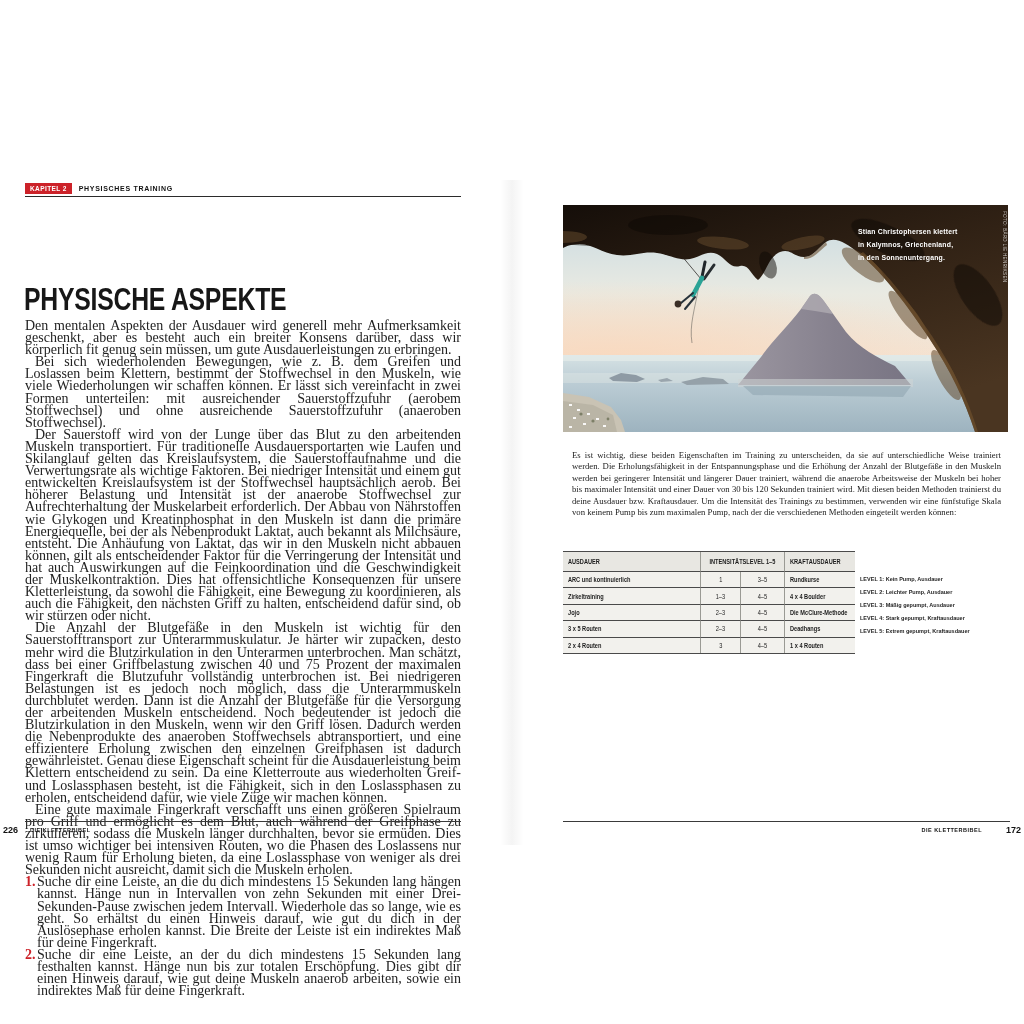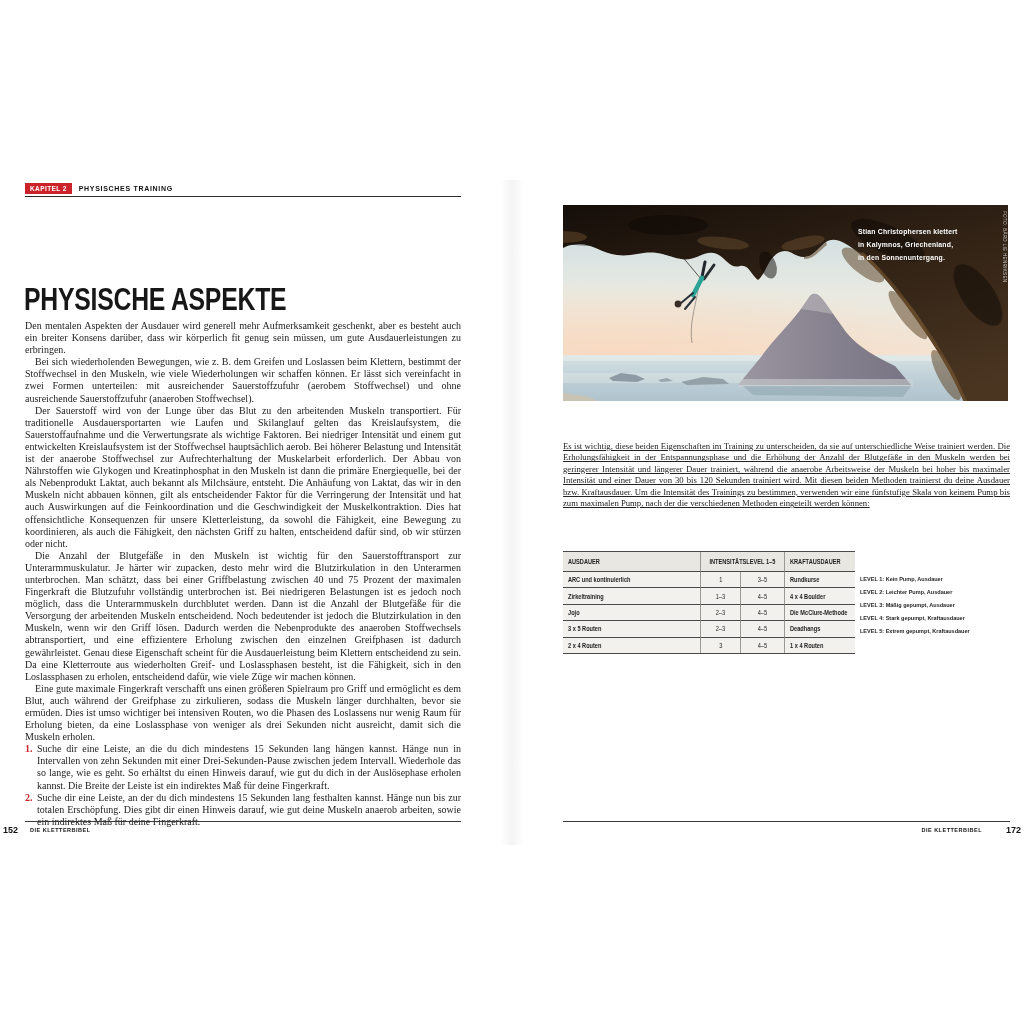--- a/index.html
+++ b/index.html
@@ -12,45 +12,45 @@
   .chapter-header{position:absolute;left:25px;top:183px;display:flex;align-items:center;gap:7px;}
   .chapter-tag{background:#cc2229;color:#fff;font-weight:bold;font-size:6.5px;line-height:1;
                padding:2.5px 5px 2px;letter-spacing:.4px;}
   .chapter-title{font-weight:bold;font-size:7px;letter-spacing:.7px;color:#111;}
   .rule{position:absolute;height:1px;background:#2b2b2b;}
   .rule-header-left{left:25px;top:196px;width:436px;}
   .page-heading{position:absolute;left:24px;top:284px;font-weight:bold;font-size:31px;line-height:1;
                 color:#171717;transform:scaleX(.8);transform-origin:left top;letter-spacing:-.3px;
                 white-space:nowrap;}
   .body-col{position:absolute;left:25px;top:320px;width:436px;
-            font-family:"Liberation Serif",serif;font-size:10px;line-height:12.1px;
+            font-family:"Liberation Serif",serif;font-size:14px;line-height:12.1px;
             text-align:justify;color:#222;}
   .body-col p{margin:0;text-indent:10px;}
   .body-col p.first{text-indent:0;}
   .num-list{margin-top:0;}
   .num-item{position:relative;padding-left:12px;}
   .num-item .num{position:absolute;left:0;top:0;color:#cc2229;font-weight:bold;
                  font-family:"Liberation Serif",serif;}
   .rule-footer-left{left:25px;top:821px;width:436px;height:0.8px;background:#3a3a3a;}
   .page-num-left{position:absolute;left:3px;top:825px;font-weight:bold;font-size:9px;color:#111;}
   .book-name-left{position:absolute;left:30px;top:827px;font-weight:bold;font-size:5.5px;
                   letter-spacing:.5px;color:#111;}
 
   
-  .photo{position:absolute;left:563px;top:205px;width:445px;height:196px;overflow:hidden;background:#14532d;}
+  .photo{position:absolute;left:563px;top:205px;width:445px;height:227px;overflow:hidden;background:#14532d;}
   .photo svg{display:block;}
   .photo-caption{position:absolute;right:24px;top:20px;width:126px;color:#fff;font-weight:bold;
                  font-size:7.3px;line-height:13px;letter-spacing:.2px;}
   .photo-caption span{display:block;transform:scaleX(.94);transform-origin:left;}
   .photo-credit{position:absolute;right:1px;top:6px;color:rgba(255,255,255,.72);font-size:4.6px;
                 letter-spacing:.3px;writing-mode:vertical-rl;}
   .right-paragraph{position:absolute;left:563px;top:441px;width:447px;
                    font-family:"Liberation Serif",serif;font-size:8.7px;line-height:11.45px;
                    text-align:justify;color:#222;}
-  .right-paragraph p{margin:0;text-decoration:underline;}
+  .right-paragraph p{margin:9px;}
 
   .train-table{position:absolute;left:563px;top:551px;width:292px;
                display:grid;grid-template-columns:137px 40px 44px 71px;
                background:#f2f1ed;border-top:1px solid #4a4a4a;border-bottom:1px solid #4a4a4a;}
   .t-cell{border-bottom:1px solid #4a4a4a;padding:0 5px;display:flex;align-items:center;
           min-height:15.4px;font-size:6.4px;color:#1c1c1c;}
   .t-cell:last-child,.t-row-last{border-bottom:none;}
   .t-head{background:#e8e7e2;font-weight:bold;min-height:19px;}
   .t-head .cnd,.t-bold .cnd{font-weight:bold;}
   .cnd{display:inline-block;transform:scaleX(.88);transform-origin:left;white-space:nowrap;}
@@ -94,21 +94,21 @@
         <span>Suche dir eine Leiste, an die du dich mindestens 15 Sekunden lang hängen kannst. Hänge nun in Intervallen von zehn Sekunden mit einer Drei-Sekunden-Pause zwischen jedem Intervall. Wiederhole das so lange, wie es geht. So erhältst du einen Hinweis darauf, wie gut du dich in der Auslösephase erholen kannst. Die Breite der Leiste ist ein indirektes Maß für deine Fingerkraft.</span>
       </div>
       <div class="num-item">
         <span class="num">2.</span>
         <span>Suche dir eine Leiste, an der du dich mindestens 15 Sekunden lang festhalten kannst. Hänge nun bis zur totalen Erschöpfung. Dies gibt dir einen Hinweis darauf, wie gut deine Muskeln anaerob arbeiten, sowie ein indirektes Maß für deine Fingerkraft.</span>
       </div>
     </div>
   </div>
 
   <div class="rule rule-footer-left"></div>
-  <div class="page-num-left">152</div>
+  <div class="page-num-left">226</div>
   <div class="book-name-left">DIE KLETTERBIBEL</div>
 
   <div class="photo">
     <svg width="445" height="227" viewBox="0 0 445 227">
       <defs>
         <linearGradient id="sky" x1="0" y1="0" x2="0" y2="1">
           <stop offset="0" stop-color="#c6d9e2"></stop>
           <stop offset="0.55" stop-color="#e9eae2"></stop>
           <stop offset="1" stop-color="#f6e2d0"></stop>
         </linearGradient>

